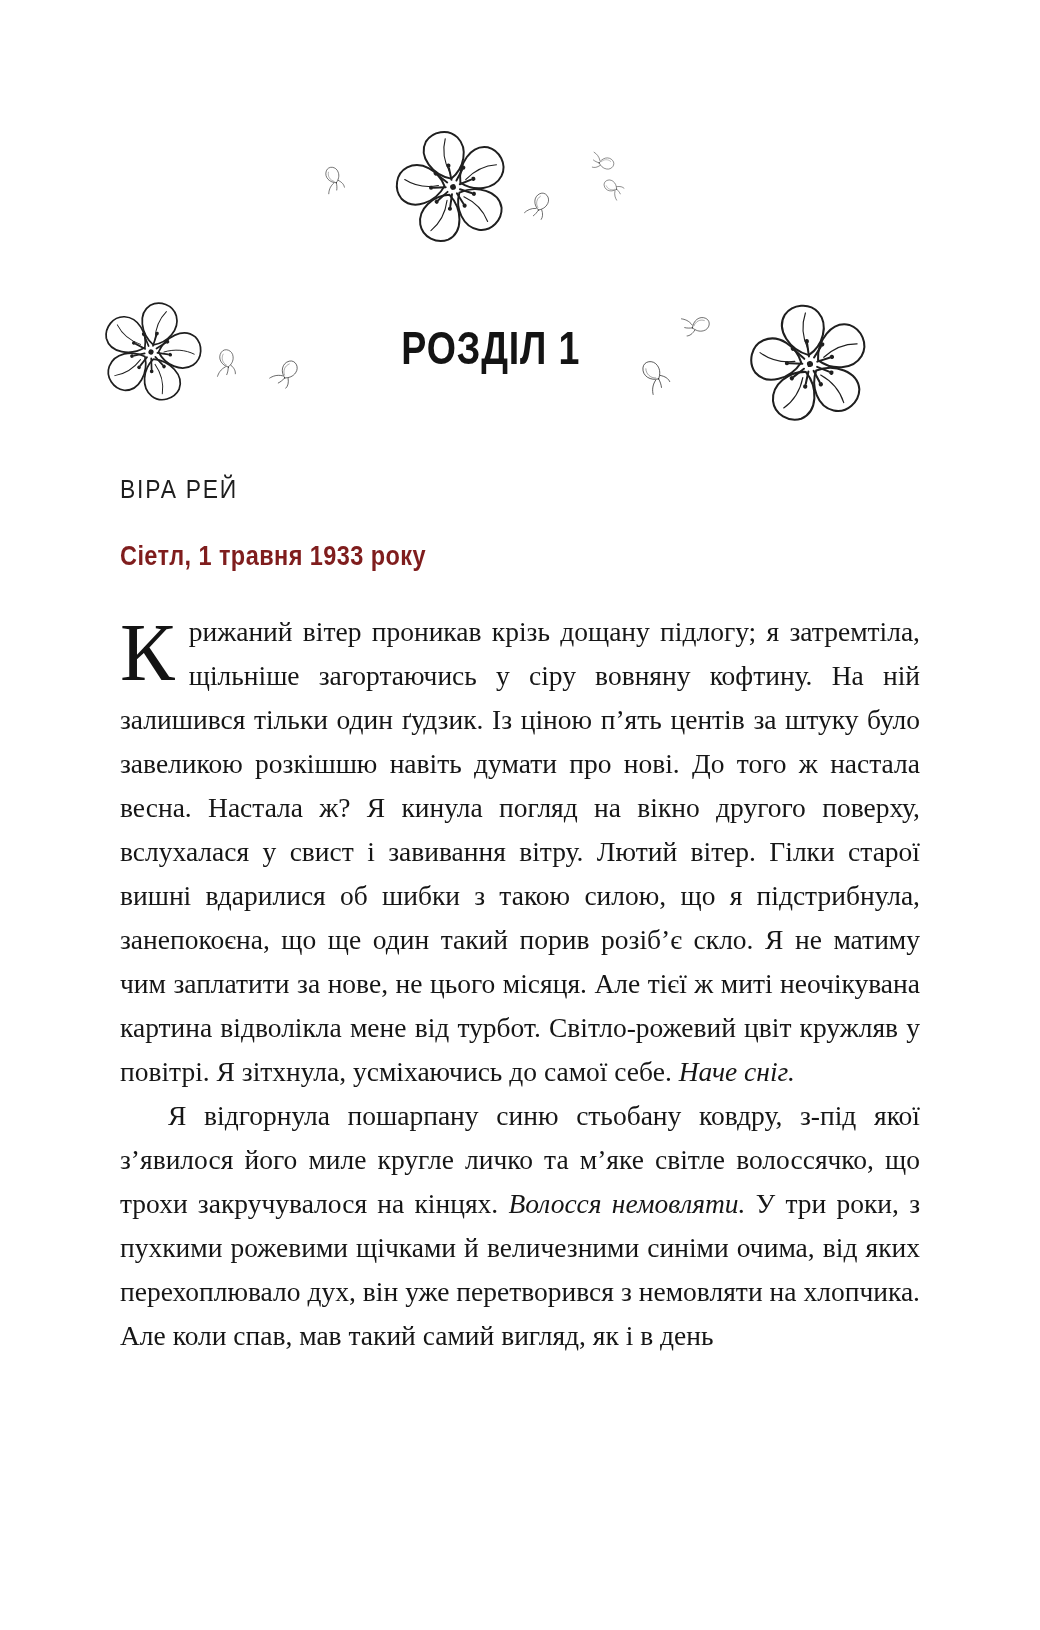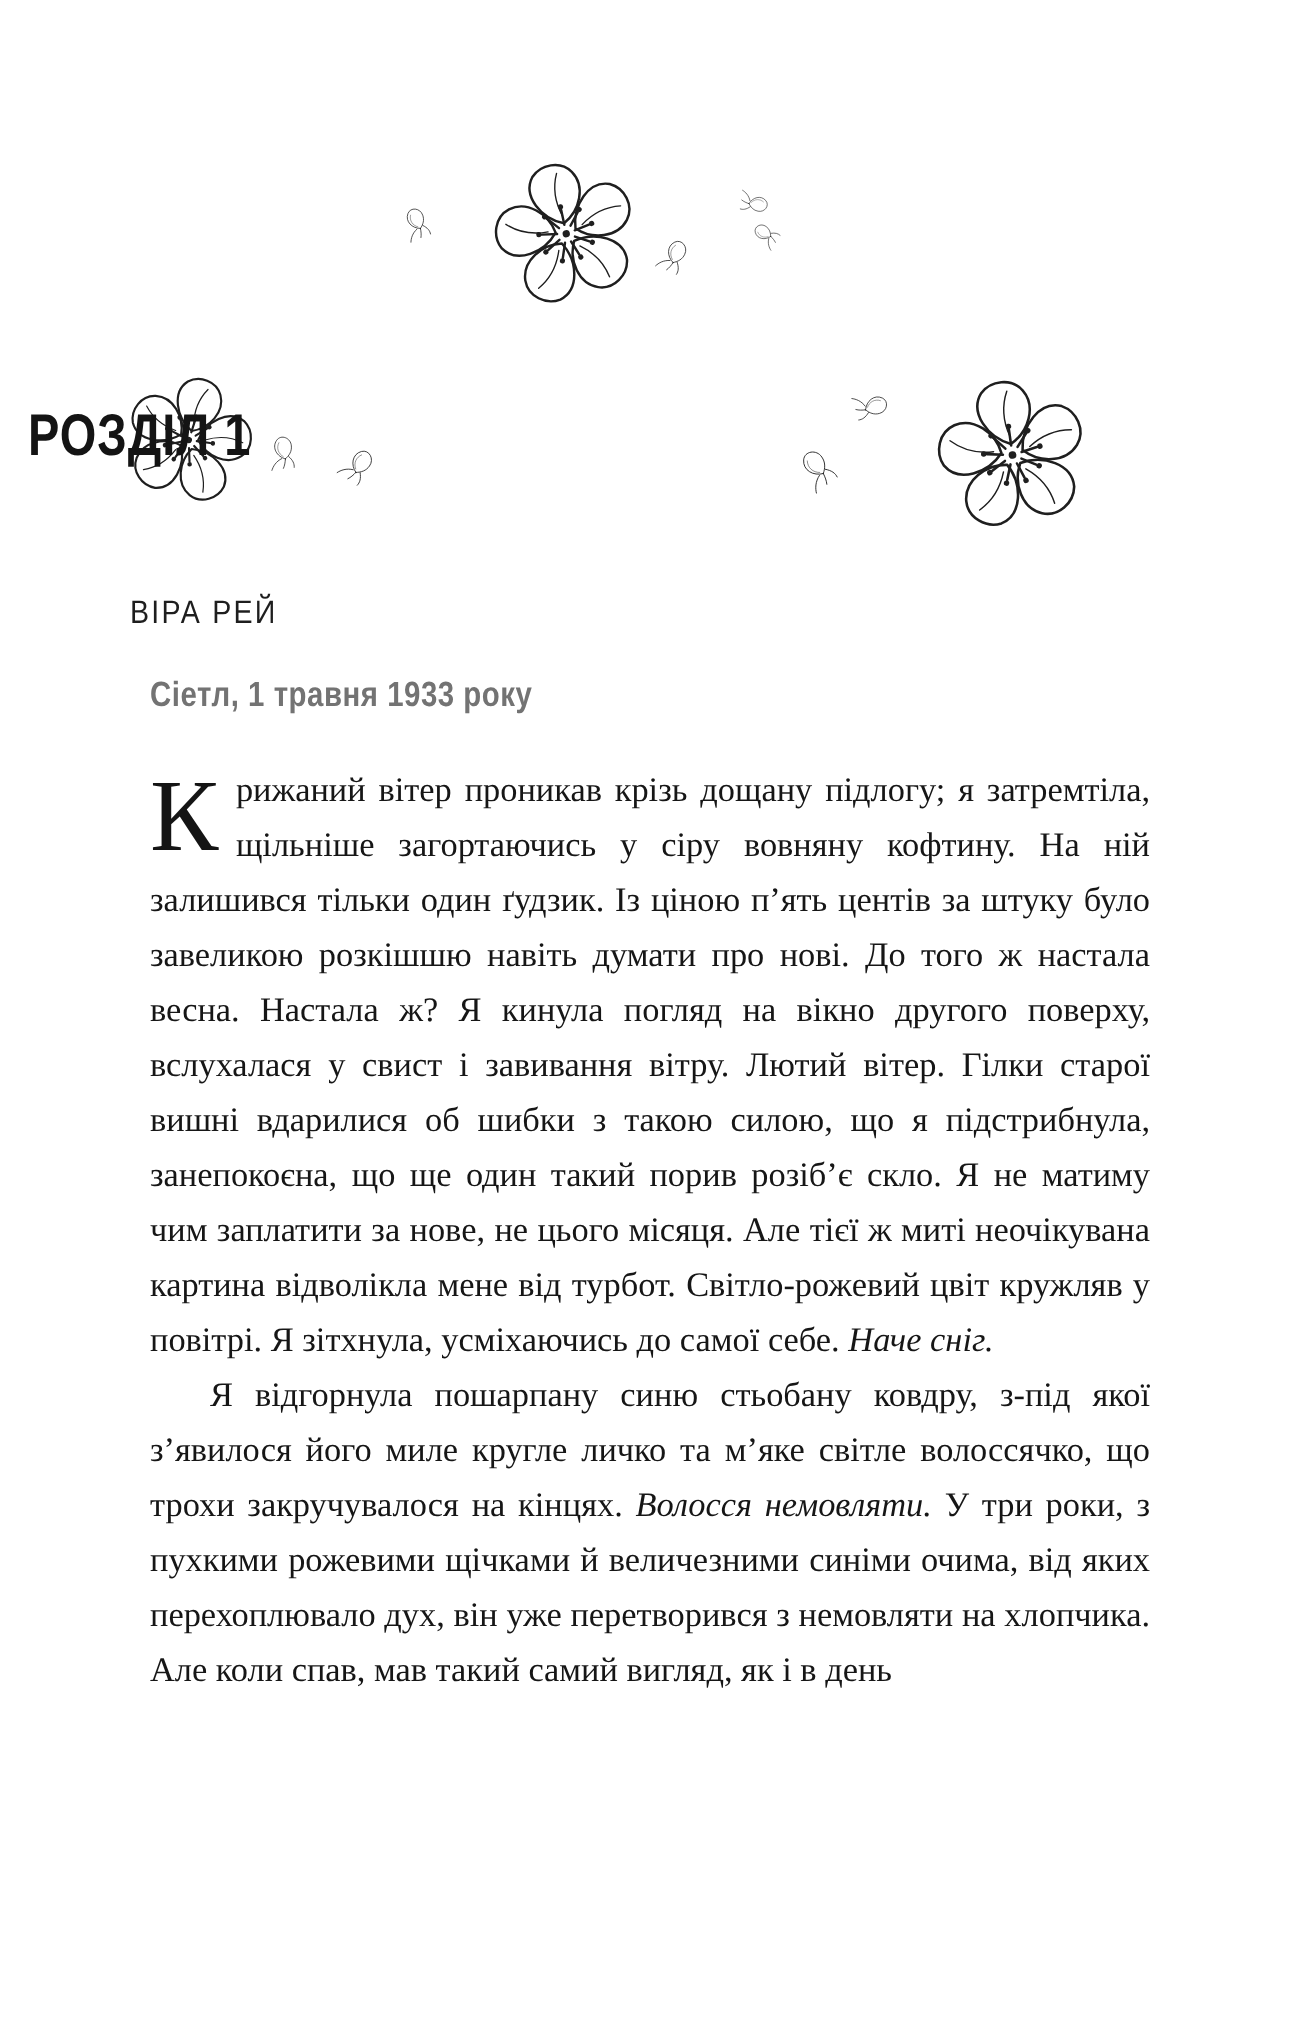--- a/index.html
+++ b/index.html
@@ -21,44 +21,45 @@
     stroke-width: 1.6;
     stroke-linecap: round;
     stroke-linejoin: round;
   }
   .dot { fill: #1f1f1f; stroke: none; }
 
   .chapter-title {
     position: absolute;
     left: 0; top: 320px;
     width: 940px;
-    text-align: left;
+    text-align: center;
     font-family: "Liberation Sans", sans-serif;
     font-weight: bold;
     font-size: 47px;
     color: #141414;
+    padding-left: 21px;
   }
   .chapter-title .inner { display: inline-block; transform: scaleX(0.8); transform-origin: center; letter-spacing: 1px; }
 
   .pov-name {
     position: absolute;
-    left: 104px; top: 474px;
+    left: 120px; top: 474px;
     font-family: "Liberation Sans", sans-serif;
     font-size: 26px;
     color: #1e1e1e;
   }
   .pov-name .inner-left { display: inline-block; transform: scaleX(0.88); transform-origin: left center; letter-spacing: 2px; }
 
   .dateline {
     position: absolute;
     left: 120px; top: 540px;
     font-family: "Liberation Sans", sans-serif;
     font-weight: bold;
     font-size: 28px;
-    color: #737373;
+    color: #7f1d1d;
   }
   .dateline .inner-left { display: inline-block; transform: scaleX(0.84); transform-origin: left center; letter-spacing: 0.5px; }
 
   .body-text {
     position: absolute;
     left: 120px; top: 610px;
     width: 800px;
     font-size: 27.5px;
     line-height: 44px;
     text-align: justify;

